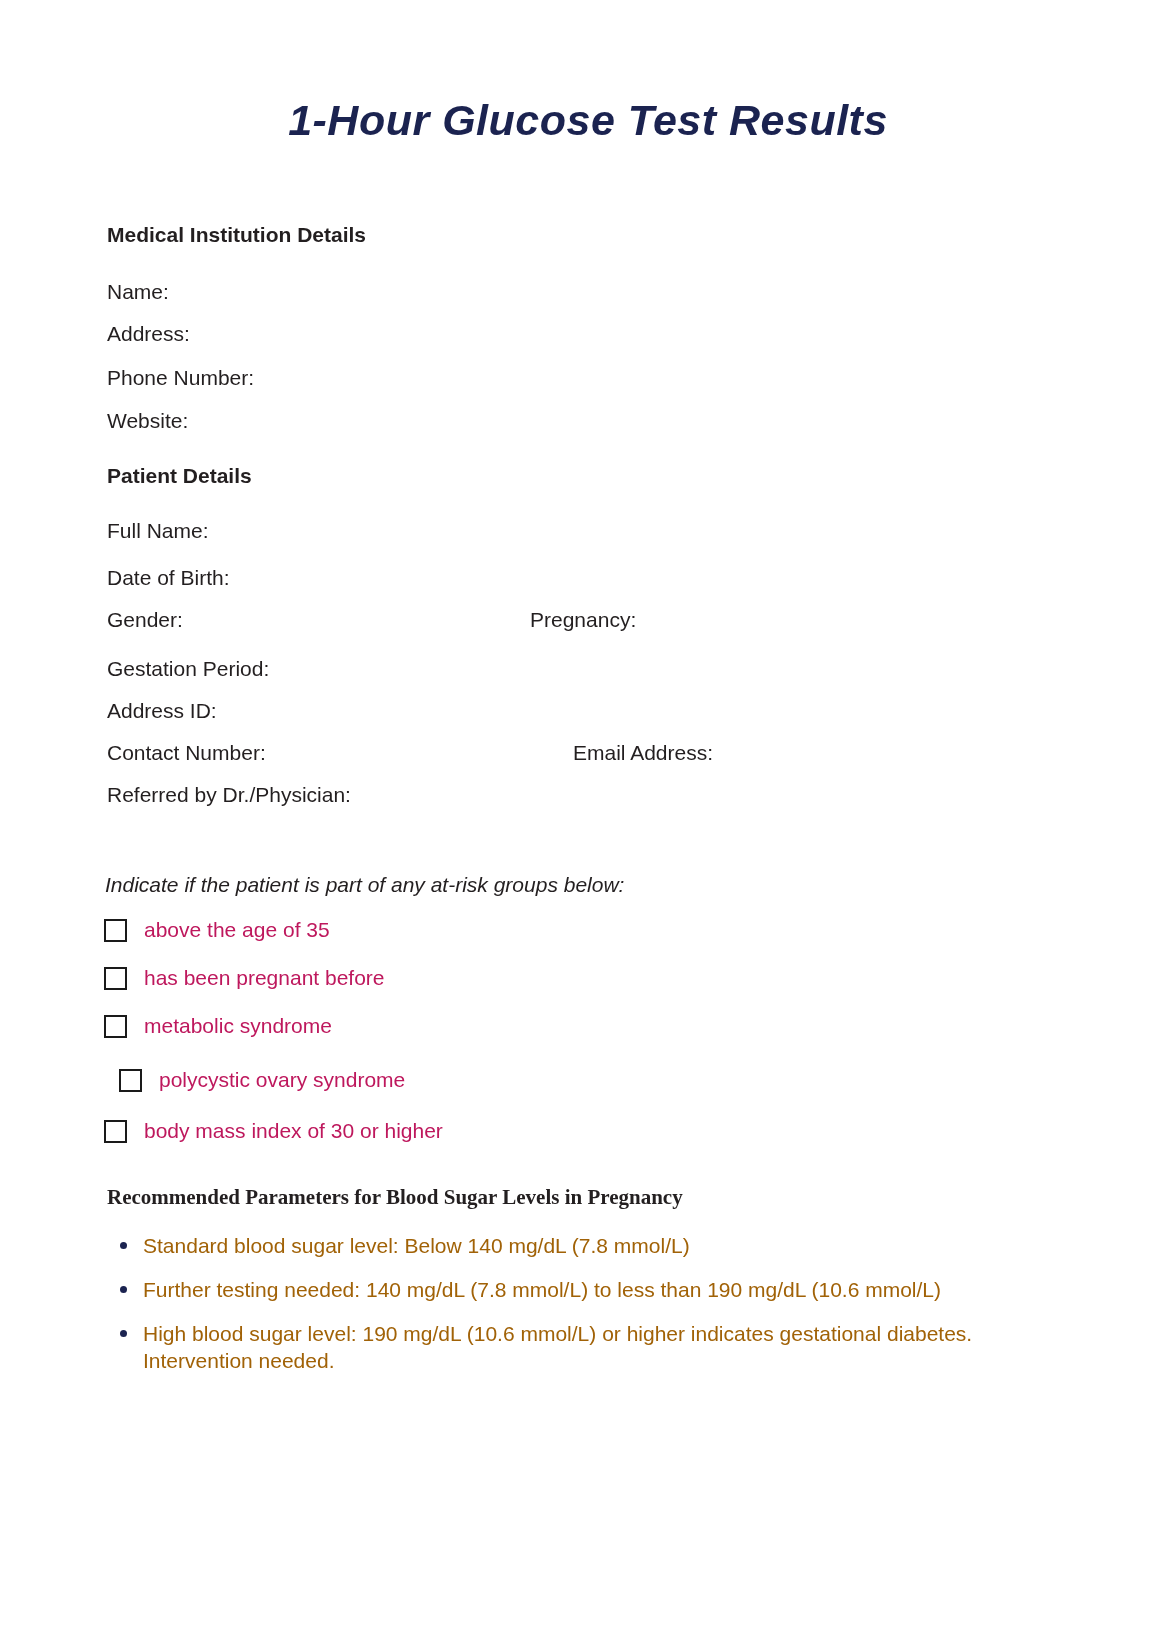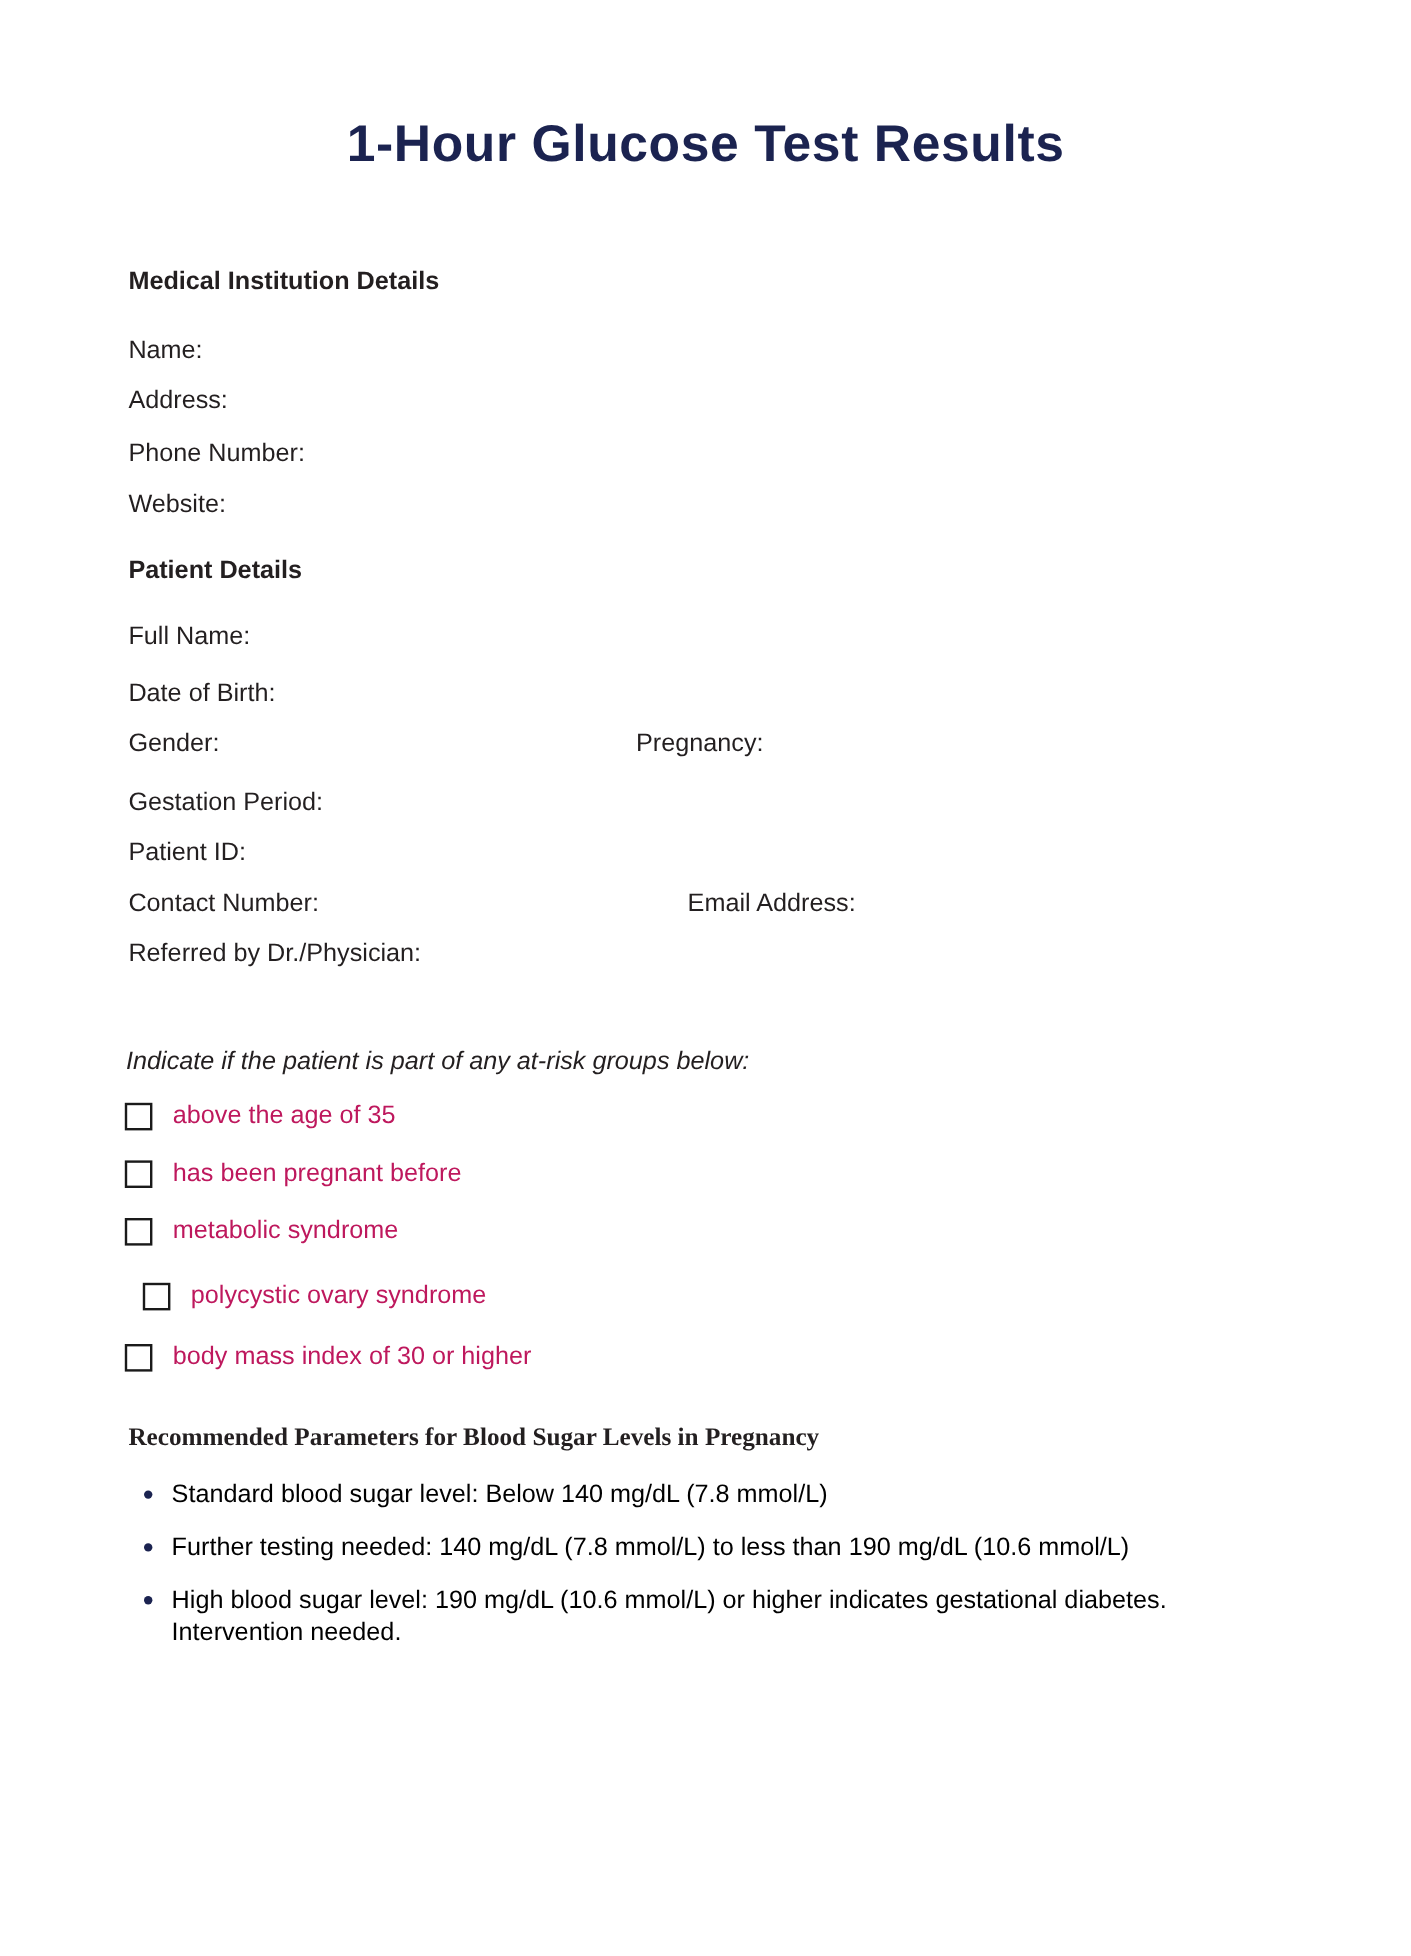--- a/index.html
+++ b/index.html
@@ -18,20 +18,21 @@
   .abs { position: absolute; }
   .title {
     left: 0;
     width: 100%;
     text-align: center;
     font-size: 43px;
     font-weight: bold;
     color: #1b2350;
     letter-spacing: 0.5px;
     line-height: 1.15;
+    font-style: italic;
   }
   .heading {
     font-size: 21px;
     font-weight: bold;
     color: #231f20;
     line-height: 1.2;
   }
   .body-text {
     font-size: 21px;
     color: #231f20;
@@ -69,21 +70,21 @@
     height: 7px;
     border-radius: 50%;
     background: #1b2350;
     flex: 0 0 auto;
     margin-top: 9px;
     margin-left: 8px;
   }
   .btext {
     margin-left: 16px;
     font-size: 21px;
-    color: #000000;
+    color: #a16207;
     line-height: 1.28;
   }
   .btext .line1 { white-space: nowrap; }
   .btext .note {
     display: block;
   }
 </style>
 </head>
 <body>
 
@@ -100,21 +101,21 @@
 
   <h2 class="abs heading" style="top: 463px; left: 107px;">Patient Details</h2>
 
   <div class="abs body-text" style="top: 518px; left: 107px;">Full Name:</div>
   <div class="abs body-text" style="top: 565px; left: 107px;">Date of Birth:</div>
 
   <div class="abs body-text" style="top: 607px; left: 107px;">Gender:</div>
   <div class="abs body-text" style="top: 607px; left: 530px;">Pregnancy:</div>
 
   <div class="abs body-text" style="top: 656px; left: 107px;">Gestation Period:</div>
-  <div class="abs body-text" style="top: 698px; left: 107px;">Patient ID:</div>
+  <div class="abs body-text" style="top: 698px; left: 107px;">Address ID:</div>
 
   <div class="abs body-text" style="top: 740px; left: 107px;">Contact Number:</div>
   <div class="abs body-text" style="top: 740px; left: 573px;">Email Address:</div>
 
   <div class="abs body-text" style="top: 782px; left: 107px;">Referred by Dr./Physician:</div>
 
   <div class="abs body-text italic" style="top: 872px; left: 105px;">Indicate if the patient is part of any at-risk groups below:</div>
 
   <div class="abs cb-row" style="top: 918px;">
     <span class="cb-box" role="checkbox" aria-checked="false"></span>

